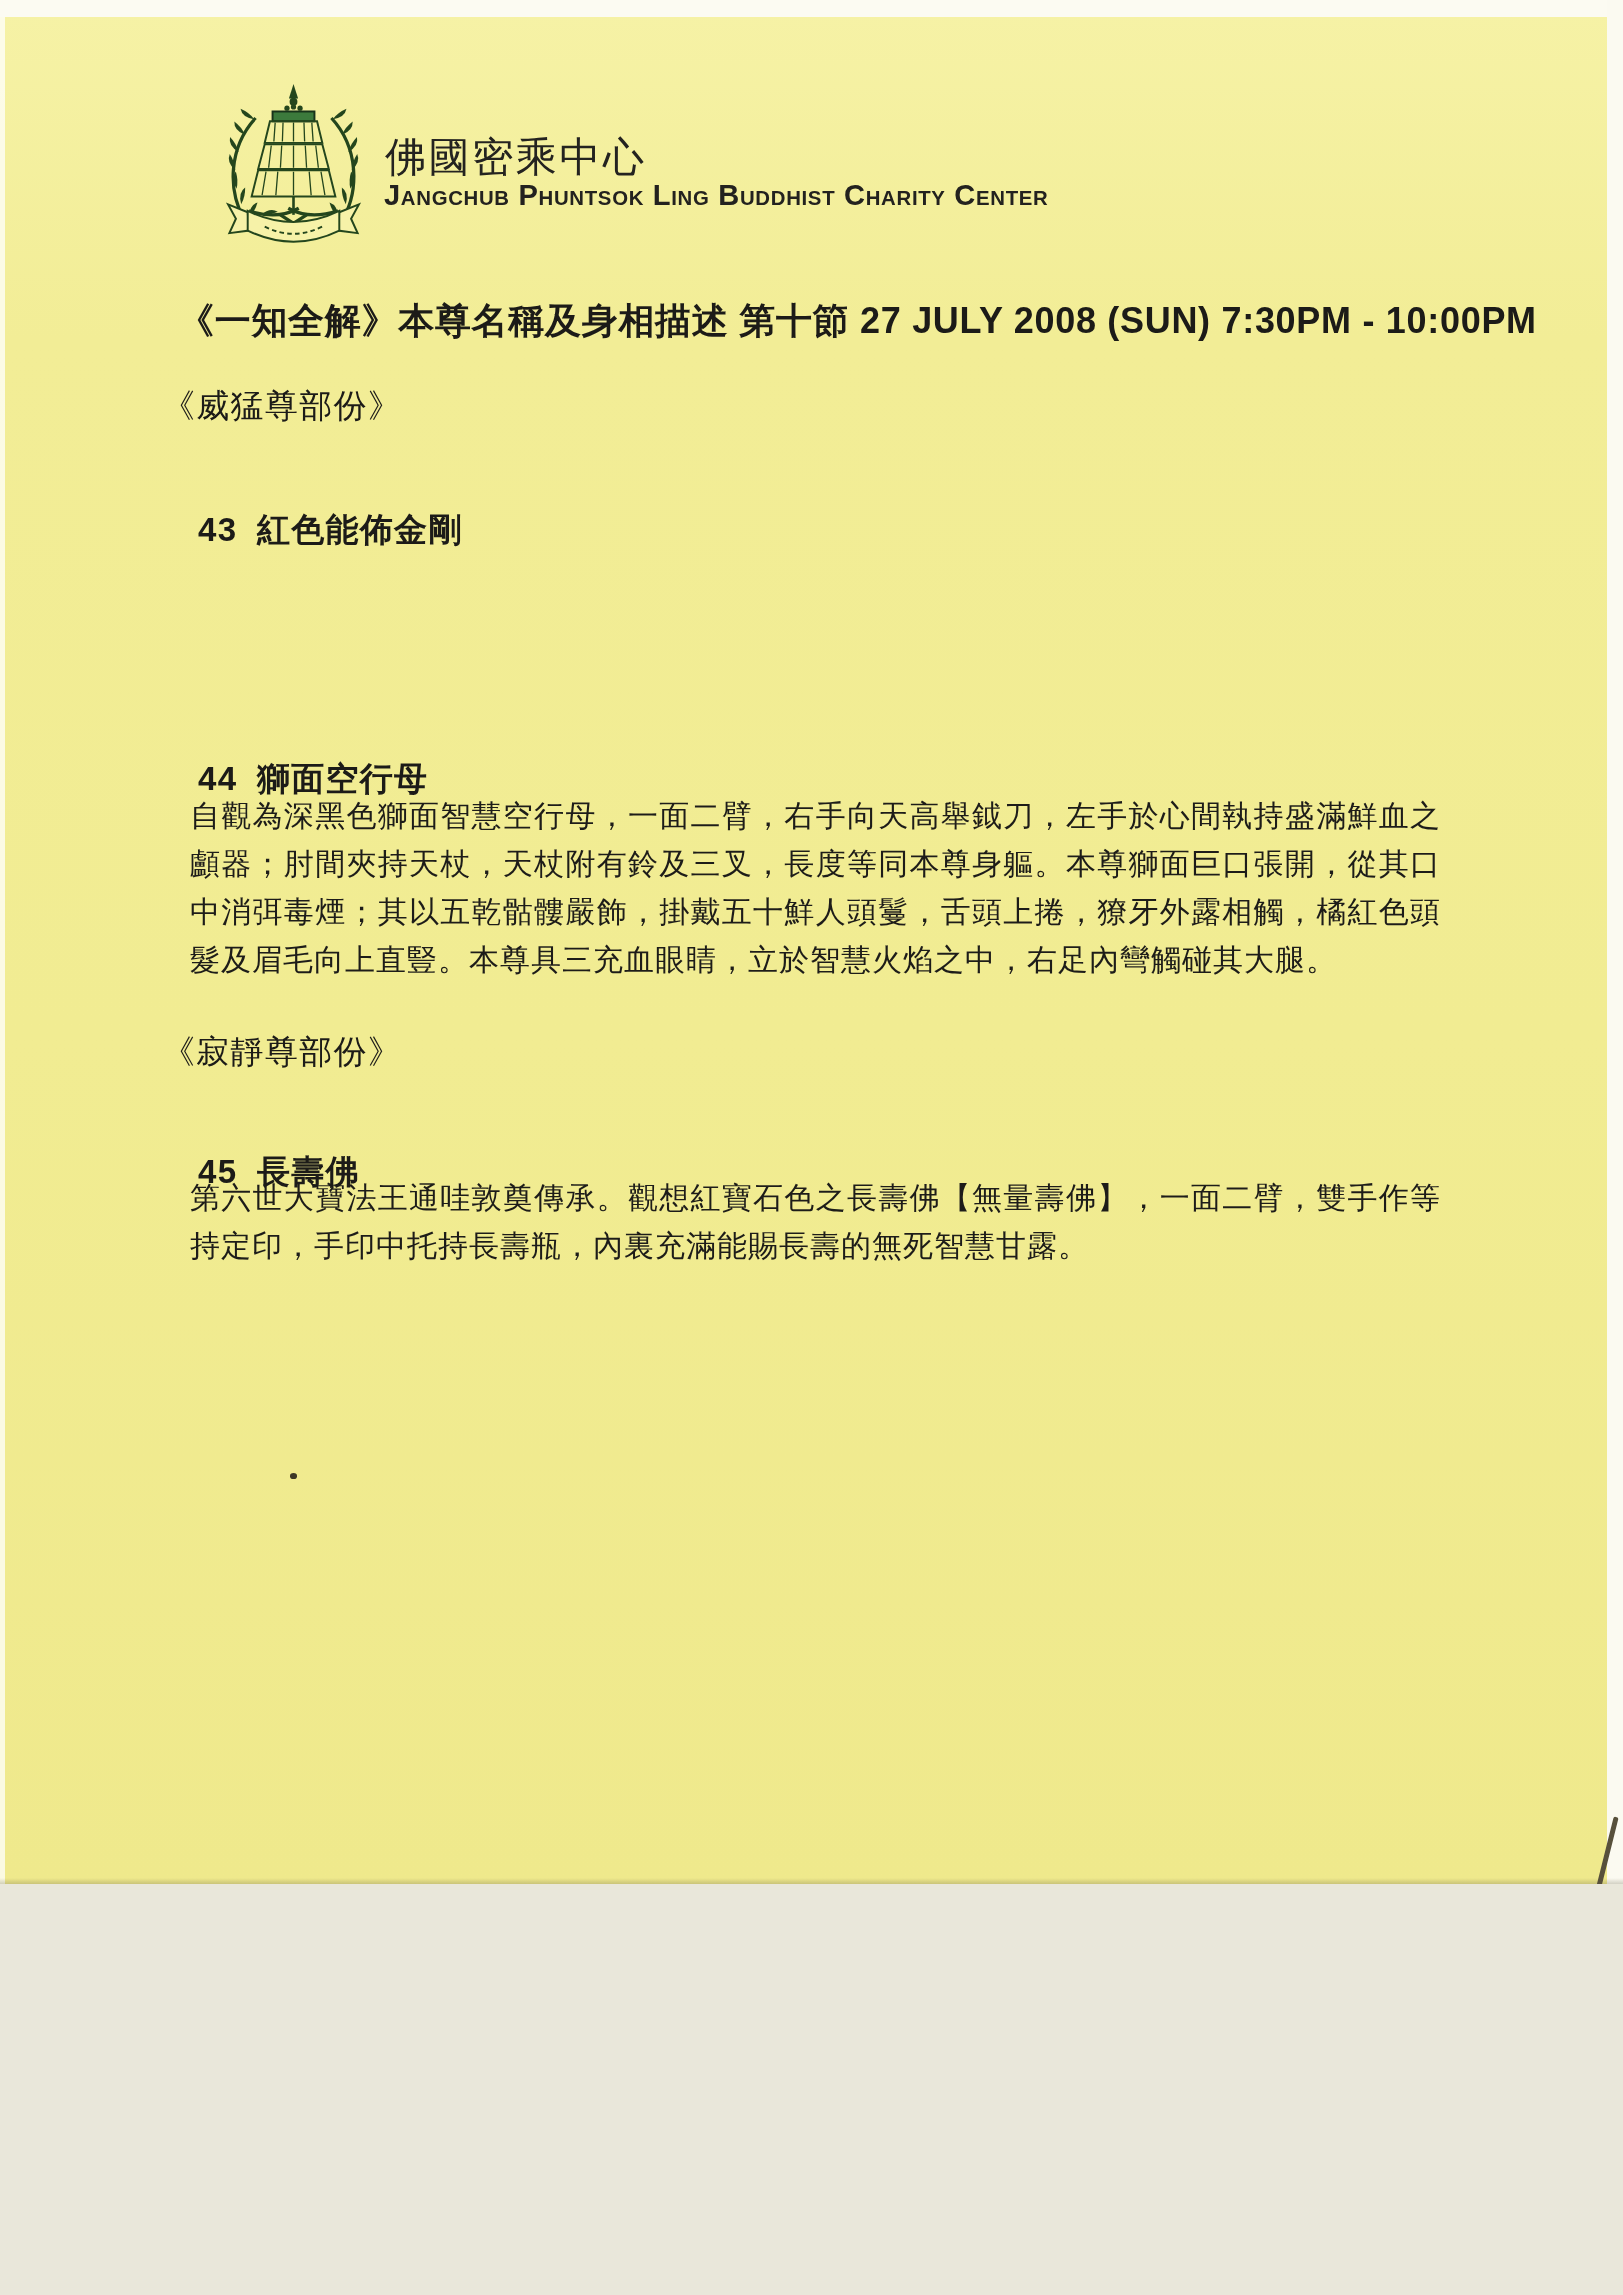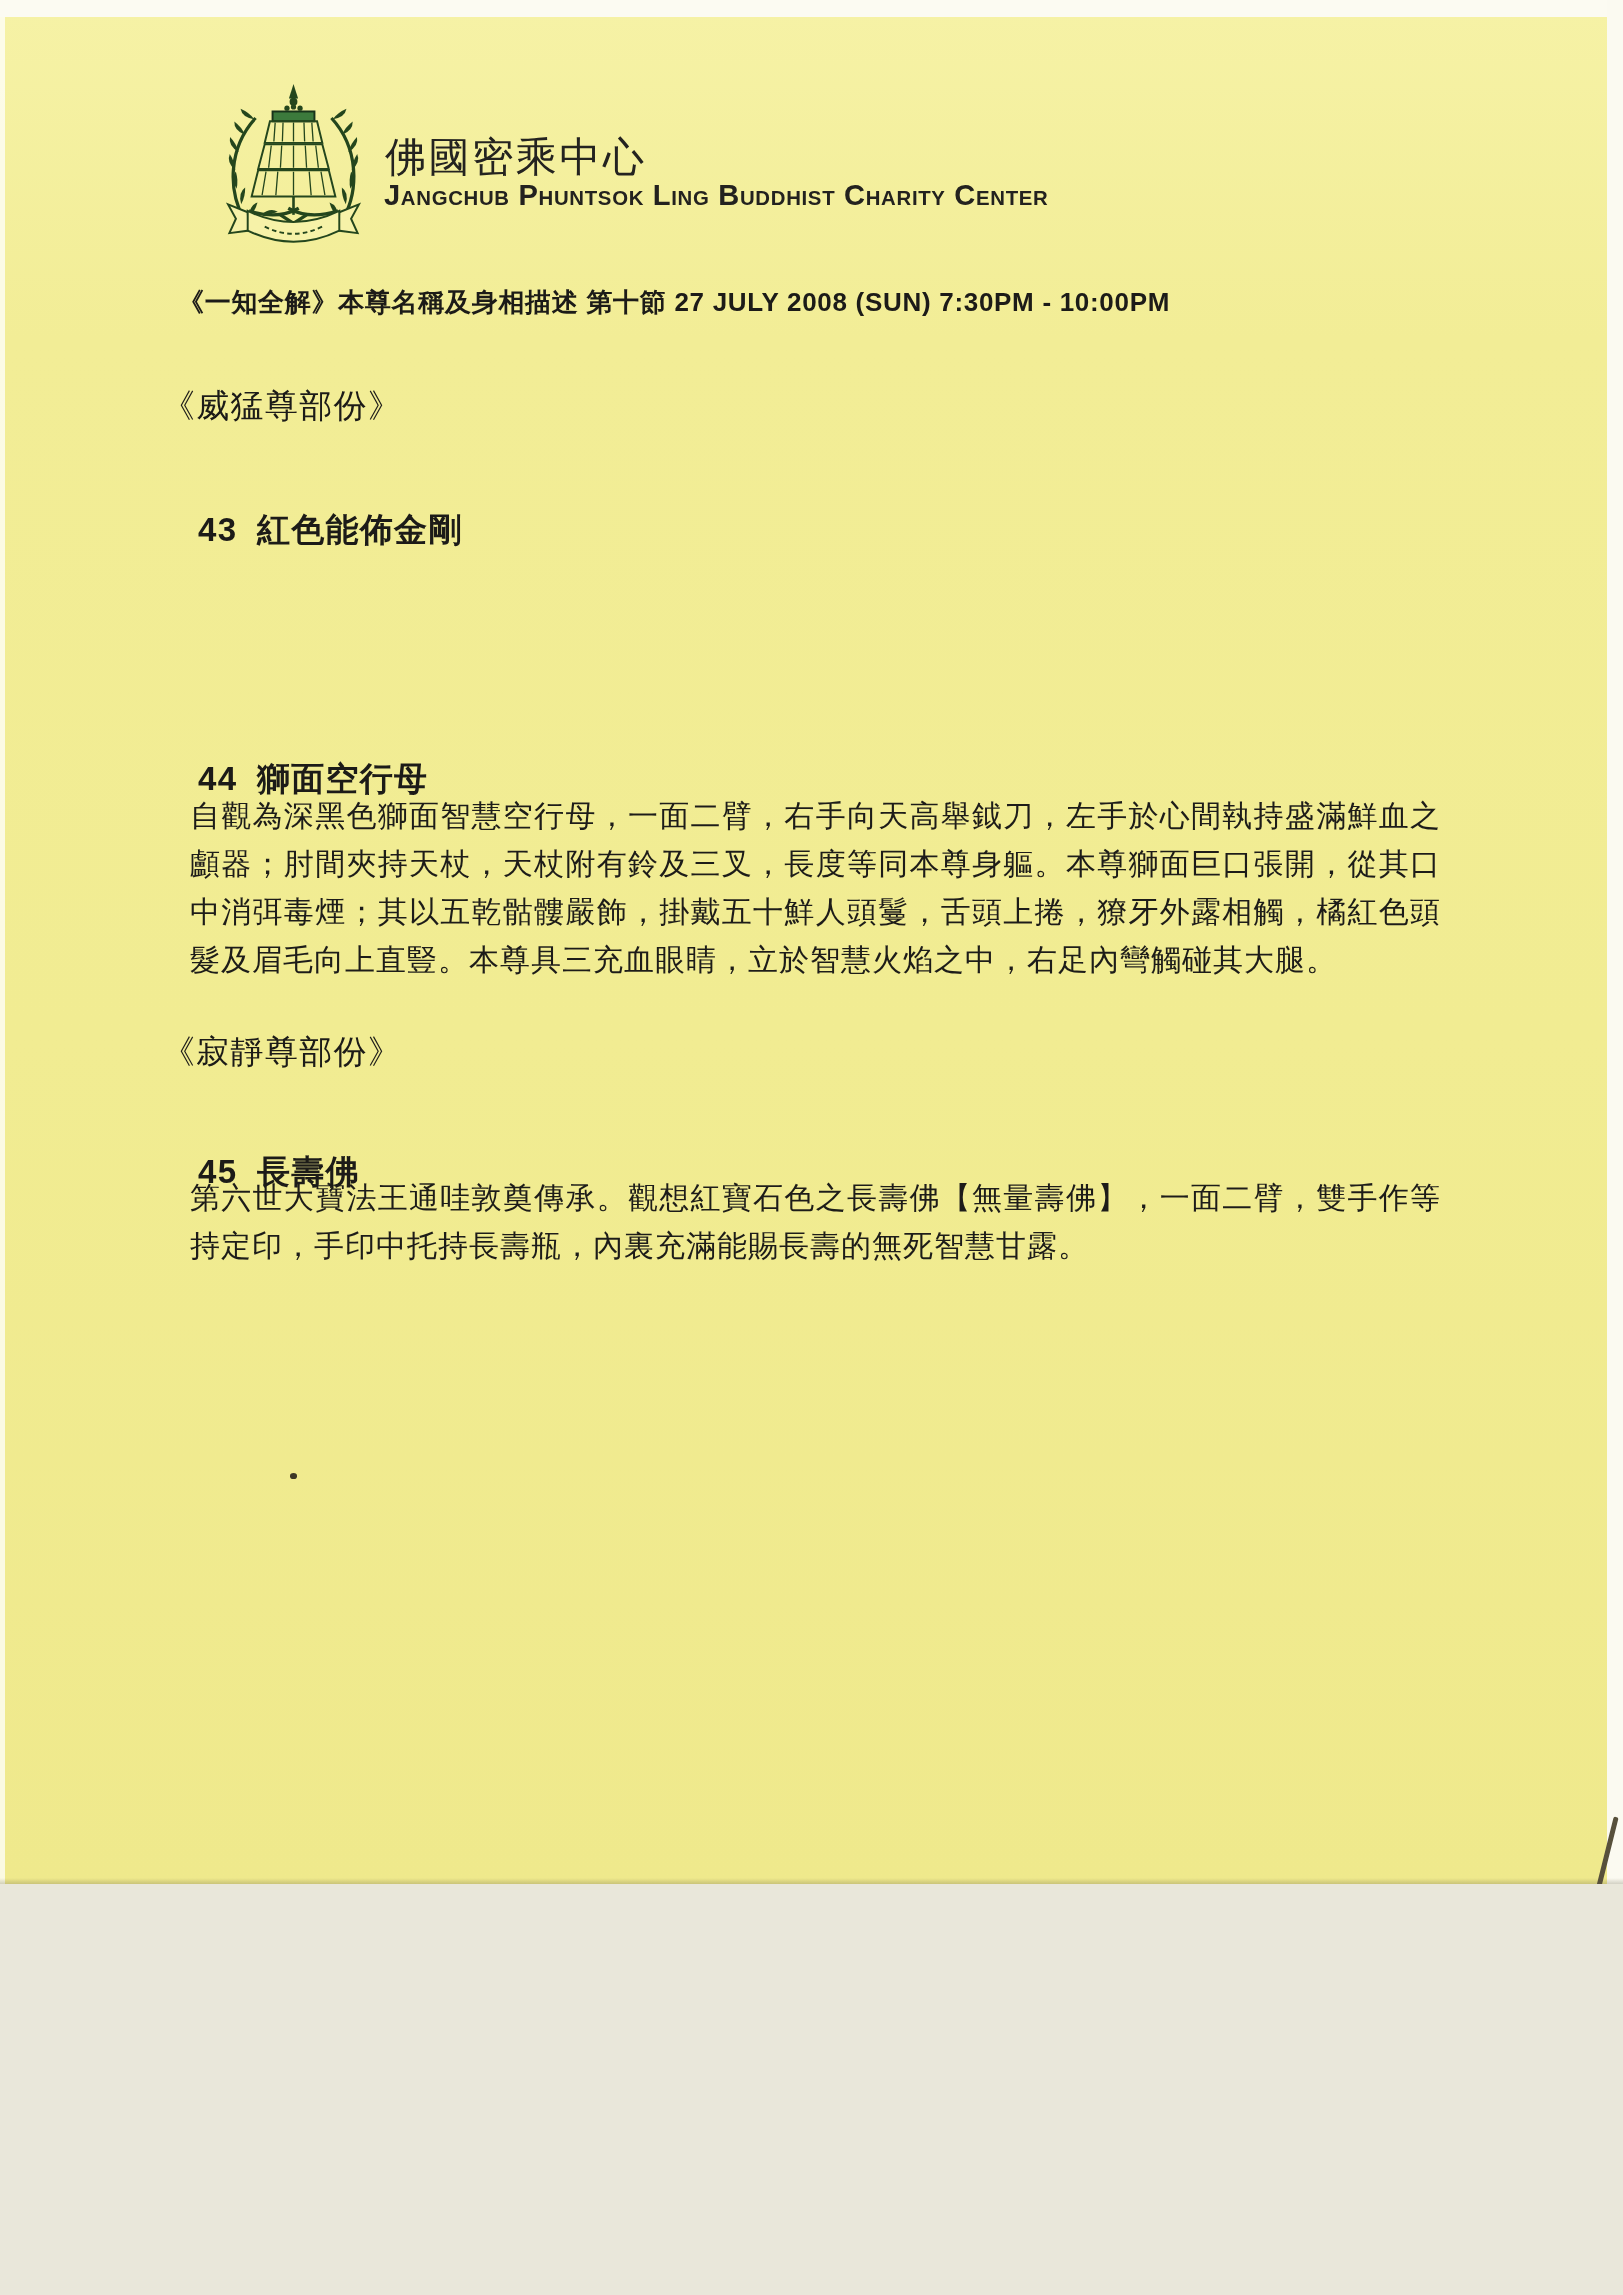--- a/index.html
+++ b/index.html
@@ -31,22 +31,22 @@
   }
   .org-en{
     position:absolute;left:384px;top:178px;
     font-size:30px;font-weight:bold;font-variant:small-caps;letter-spacing:0.7px;
     color:#23221f;transform:scaleX(.97);transform-origin:left;
     font-family:"Liberation Sans", sans-serif;
   }
 
   
   .doc-title{
-    position:absolute;left:178px;top:285px;width:1309px;
-    font-size:26px;font-weight:bold;letter-spacing:0.7px;white-space:nowrap;
+    position:absolute;left:178px;top:297px;width:1309px;
+    font-size:36px;font-weight:bold;letter-spacing:0.7px;white-space:nowrap;
   }
   .sec-heading{position:absolute;left:162px;font-size:33px;font-weight:normal;letter-spacing:1.3px;}
   .sec-heading.s1{top:384px;}
   .sec-heading.s2{top:1030px;text-align:center;}
   .item-heading{position:absolute;left:198px;font-size:33px;font-weight:bold;letter-spacing:1.3px;margin-top:33px;}
   .item-heading .num{margin-right:19.6px;}
   .item-heading.i43{top:475px;}
   .item-heading.i44{top:724px;}
   .item-heading.i45{top:1117px;}
   .body-text{

